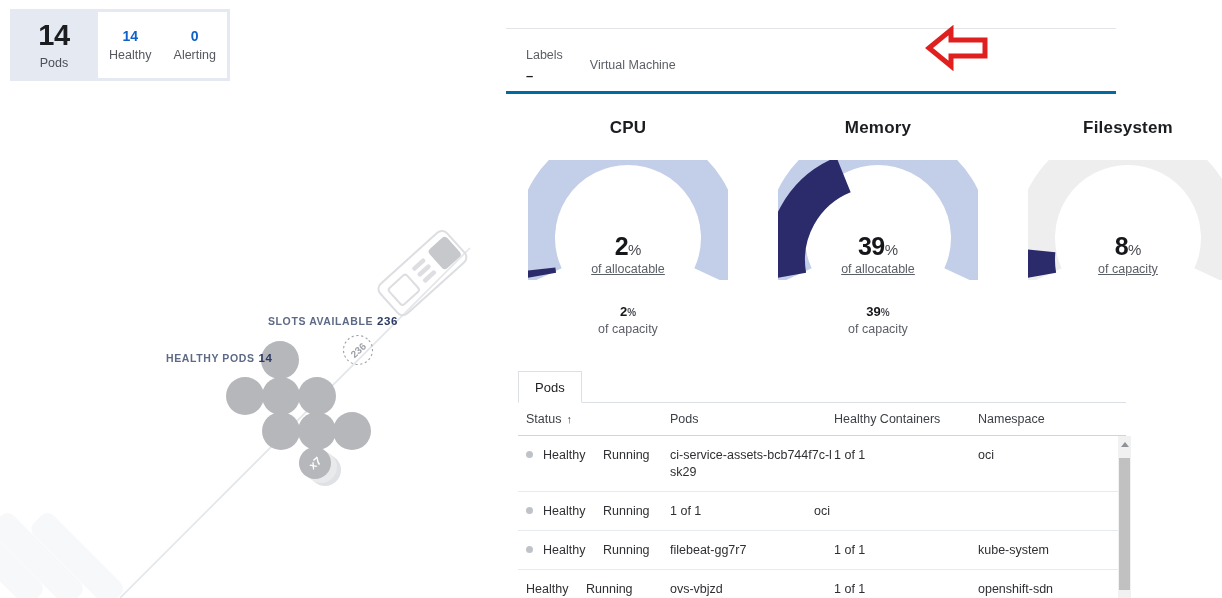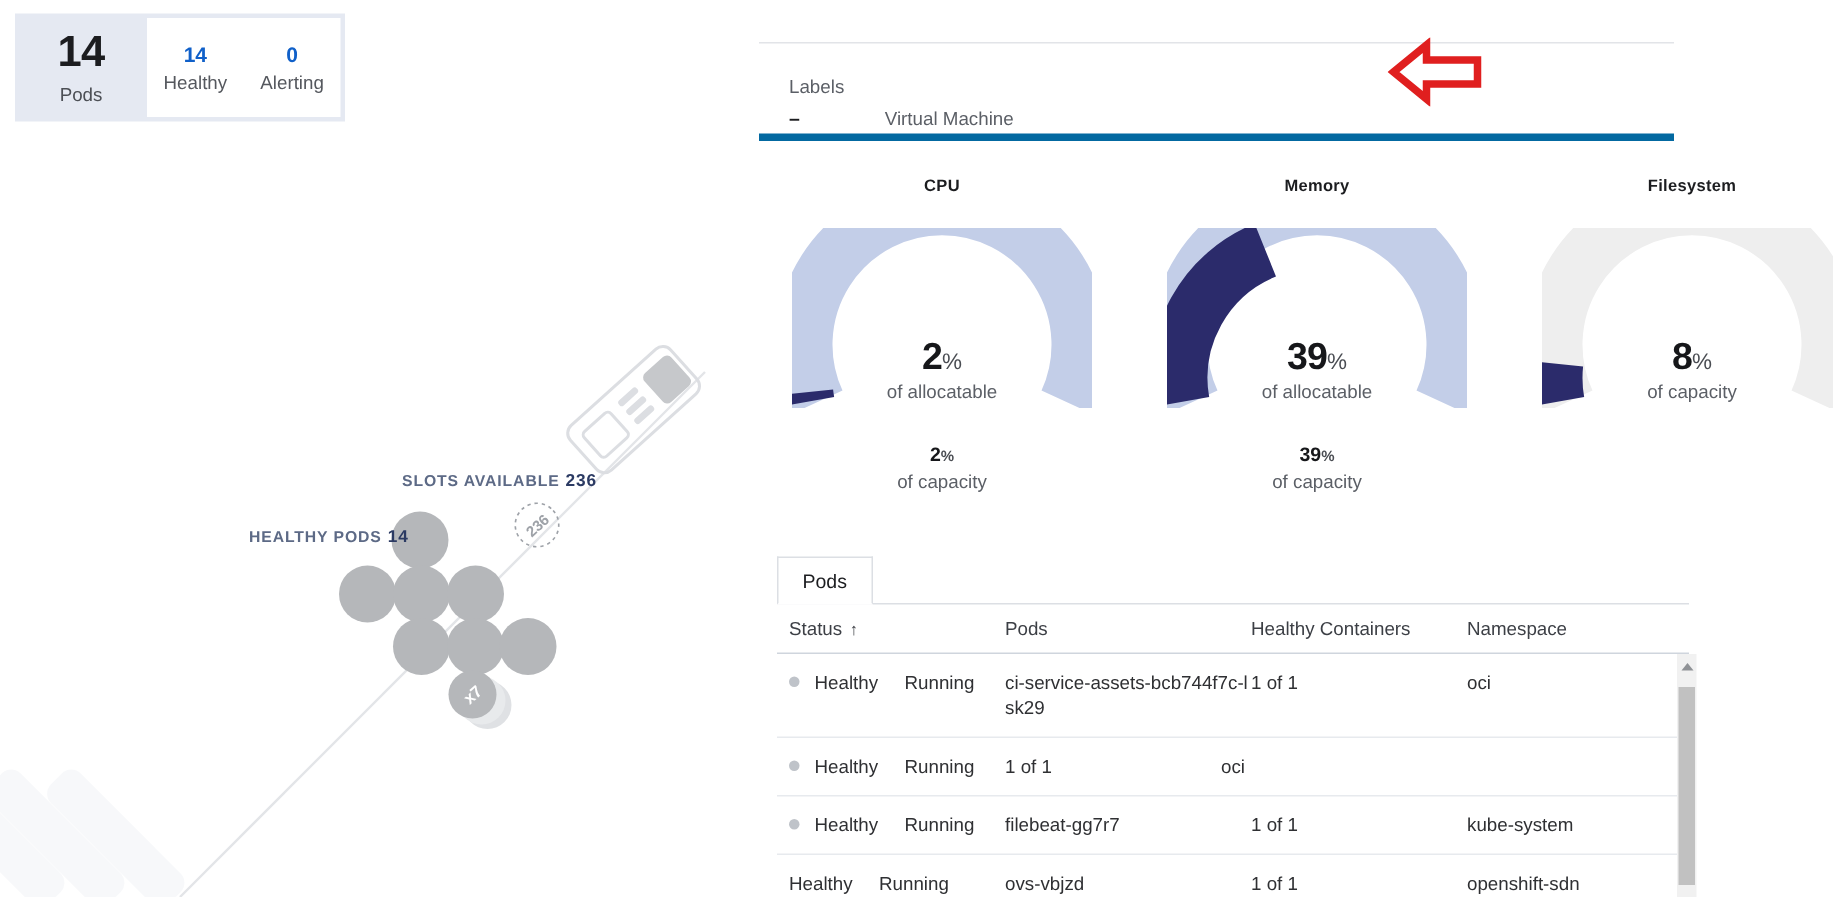--- a/index.html
+++ b/index.html
@@ -45,46 +45,46 @@
   .stat{display:flex;flex-direction:column;align-items:center;justify-content:center;}
   .stat .v{font-size:14px;font-weight:700;color:#1060c9;line-height:1;}
   .stat .l{font-size:12.5px;color:#55585e;margin-top:5px;}
   .stat.alerting .v{color:#1060c9;}
 
   
   .right{position:absolute;left:506px;top:0;width:716px;height:598px;}
 
   .meta{
     position:absolute;left:0;top:28px;width:610px;
-    border-top:1px solid #e2e4e8;border-bottom:5px solid #0369a1;
+    border-top:1px solid #e2e4e8;border-bottom:3px solid #0369a1;
     height:66px;box-sizing:border-box;
-    display:flex;align-items:flex-end;padding-top:12px;
+    display:flex;align-items:center;padding-top:12px;
   }
   .meta-col{margin-left:20px;}
   .meta-col:first-child{margin-left:20px;}
   .meta-col.k2{margin-left:62px;}
   .meta-col.k3{margin-left:27px;}
   .meta-k{font-size:12.5px;color:#5b5f66;line-height:1.55;}
   .meta-v{font-size:13px;font-weight:700;color:#1c1d20;line-height:1.55;}
   .meta-v.link{color:#1060c9;font-weight:700;}
 
   .arrow-annot{position:absolute;left:419px;top:25px;}
 
   
   .gauges{position:absolute;left:0;top:118px;width:716px;height:215px;}
   .gauge{position:absolute;top:0;width:240px;text-align:center;}
-  .gauge .title{font-size:11px;font-weight:700;color:#1c1d20;letter-spacing:.2px;}
+  .gauge .title{font-size:17px;font-weight:700;color:#1c1d20;letter-spacing:.2px;}
   .gauge .arcwrap{position:relative;width:200px;height:120px;margin:22px auto 0;}
   .gauge .arcwrap svg{position:absolute;left:0;top:0;}
   .gauge .center{
     position:absolute;left:0;right:0;top:72px;text-align:center;
   }
   .gauge .center .pct{font-size:25px;font-weight:700;color:#16171a;letter-spacing:-0.5px;}
   .gauge .center .pctsym{font-size:15px;font-weight:500;color:#4a4d53;}
-  .gauge .center .sub{font-size:12.5px;color:#5b5f66;margin-top:1px;}
+  .gauge .center .sub{font-size:12.5px;color:#5b5f66;margin-top:1px;text-decoration:underline;}
   .gauge .below{margin-top:22px;}
   .gauge .below .pct{font-size:13px;font-weight:700;color:#16171a;}
   .gauge .below .pctsym{font-size:10px;font-weight:600;color:#4a4d53;}
   .gauge .below .sub{font-size:12.5px;color:#5b5f66;margin-top:2px;}
 
   
   .tabs{position:absolute;left:12px;top:371px;width:608px;height:32px;}
   .tab{
     position:absolute;top:0;height:32px;box-sizing:border-box;
     display:flex;align-items:center;justify-content:center;

